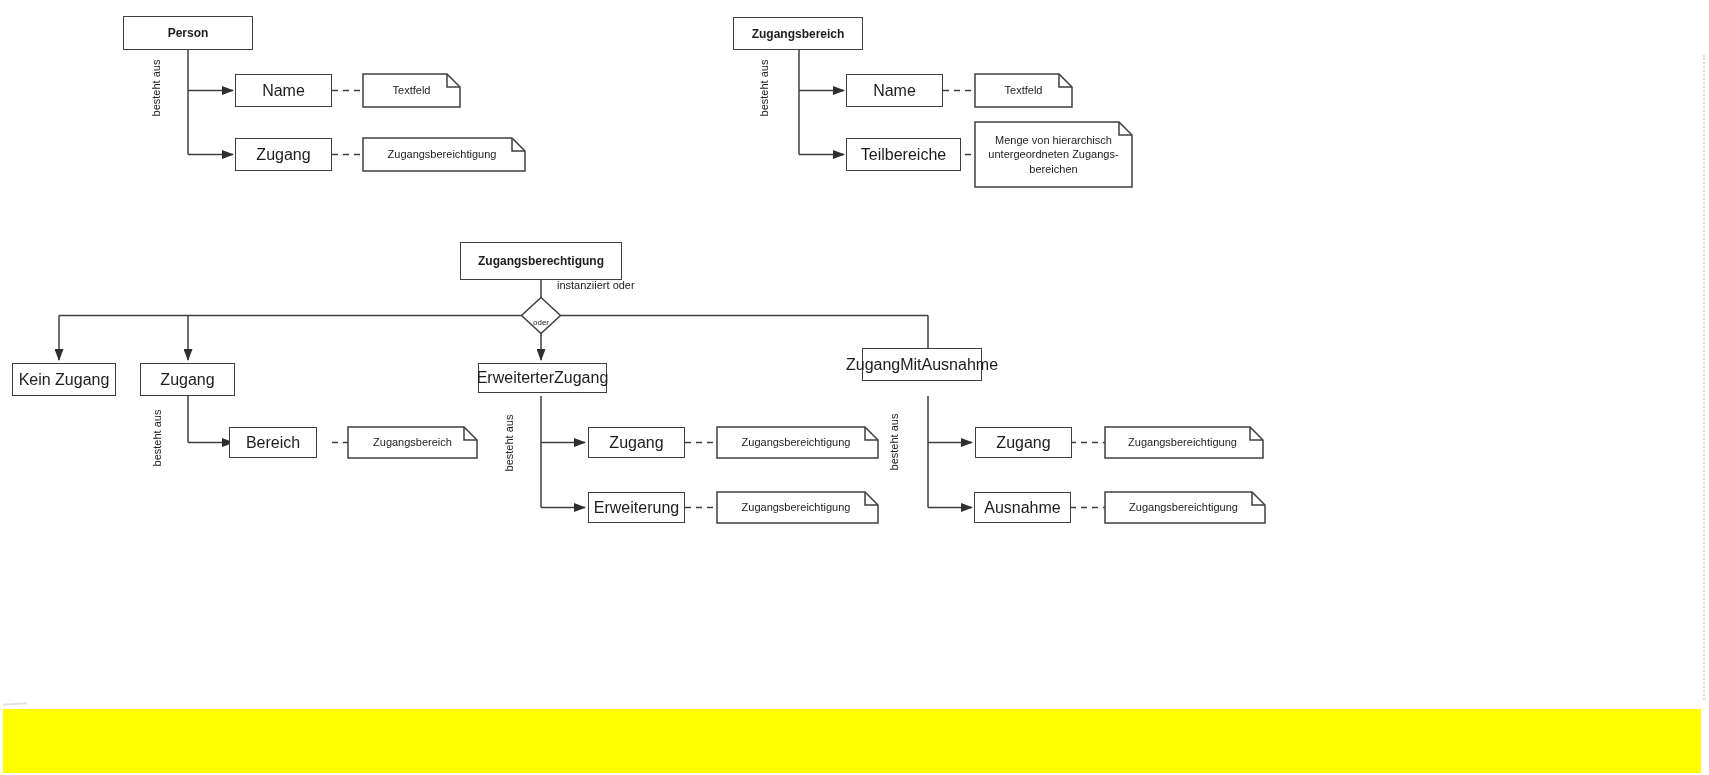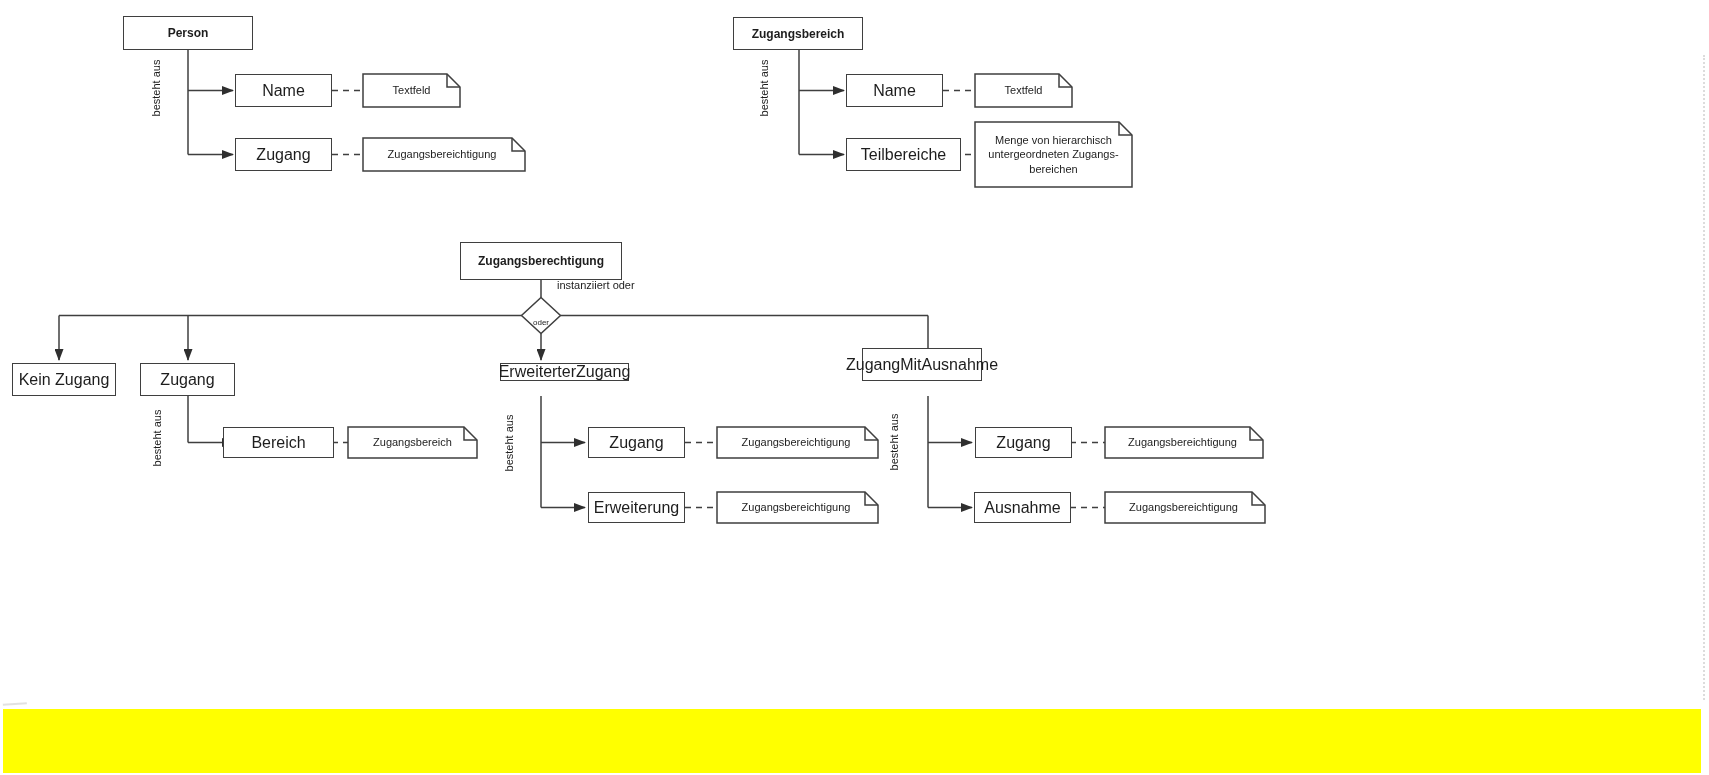--- a/index.html
+++ b/index.html
@@ -116,24 +116,24 @@
   <div class="box" style="left:235px;top:138px;width:97px;height:33px">Zugang</div>
 
   <div class="box bold" style="left:733px;top:10px;width:130px;height:33px">Zugangsbereich</div>
   <div class="box" style="left:846px;top:74px;width:97px;height:33px">Name</div>
   <div class="box" style="left:846px;top:138px;width:115px;height:33px">Teilbereiche</div>
 
   <div class="box bold" style="left:460px;top:235px;width:162px;height:38px">Zugangsberechtigung</div>
 
   <div class="box" style="left:12px;top:363px;width:104px;height:33px">Kein Zugang</div>
   <div class="box" style="left:140px;top:363px;width:95px;height:33px">Zugang</div>
-  <div class="box" style="left:500px;top:363px;width:129px;height:18px">ErweiterterZugang</div>
+  <div class="box" style="left:478px;top:363px;width:129px;height:30px">ErweiterterZugang</div>
   <div class="box" style="left:862px;top:348px;width:120px;height:33px">ZugangMitAusnahme</div>
 
-  <div class="box" style="left:223px;top:427px;width:111px;height:31px">Bereich</div>
+  <div class="box" style="left:229px;top:427px;width:88px;height:31px">Bereich</div>
   <div class="box" style="left:588px;top:427px;width:97px;height:31px">Zugang</div>
   <div class="box" style="left:588px;top:492px;width:97px;height:31px">Erweiterung</div>
   <div class="box" style="left:975px;top:427px;width:97px;height:31px">Zugang</div>
   <div class="box" style="left:974px;top:492px;width:97px;height:31px">Ausnahme</div>
 
   <div class="ntext" style="left:363px;top:74px;width:97px;height:33px">Textfeld</div>
   <div class="ntext" style="left:363px;top:138px;width:158px;height:33px">Zugangsbereichtigung</div>
   <div class="ntext" style="left:975px;top:74px;width:97px;height:33px">Textfeld</div>
   <div class="ntext" style="left:975px;top:122px;width:157px;height:65px">Menge von hierarchisch
 untergeordneten Zugangs-

